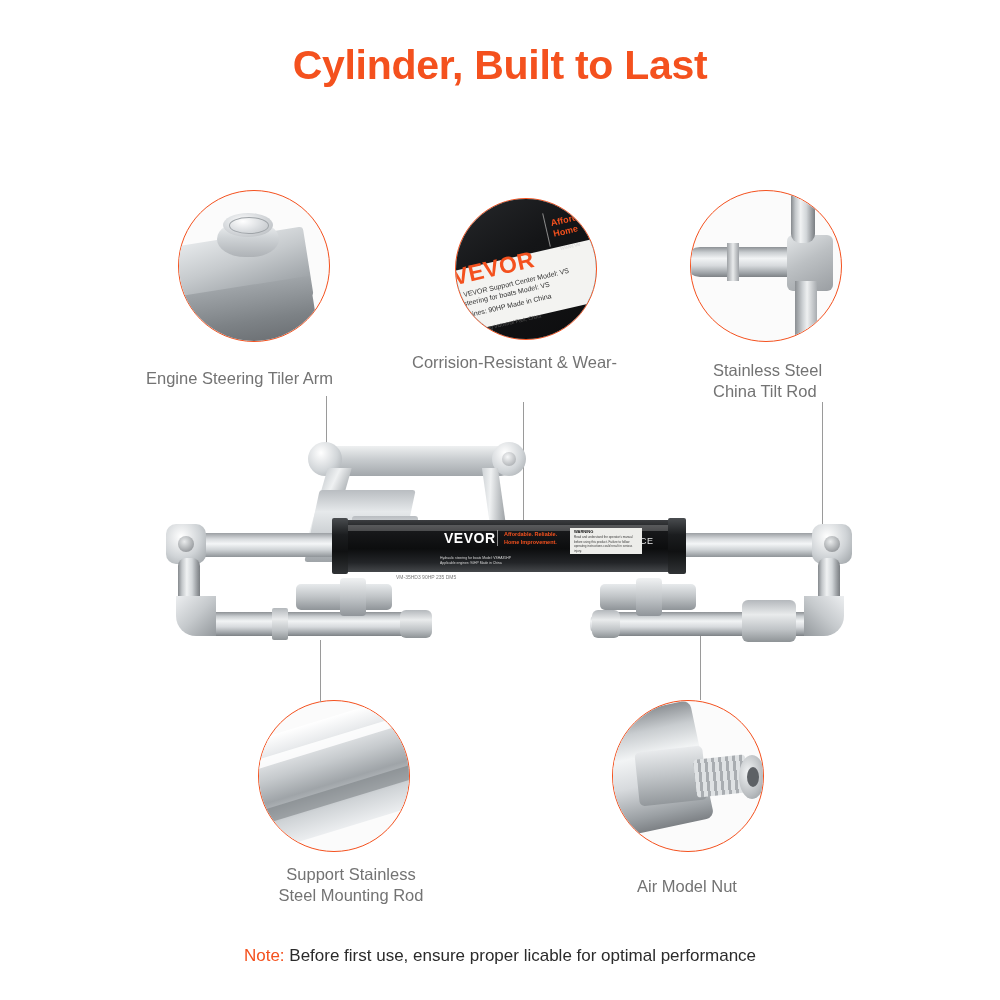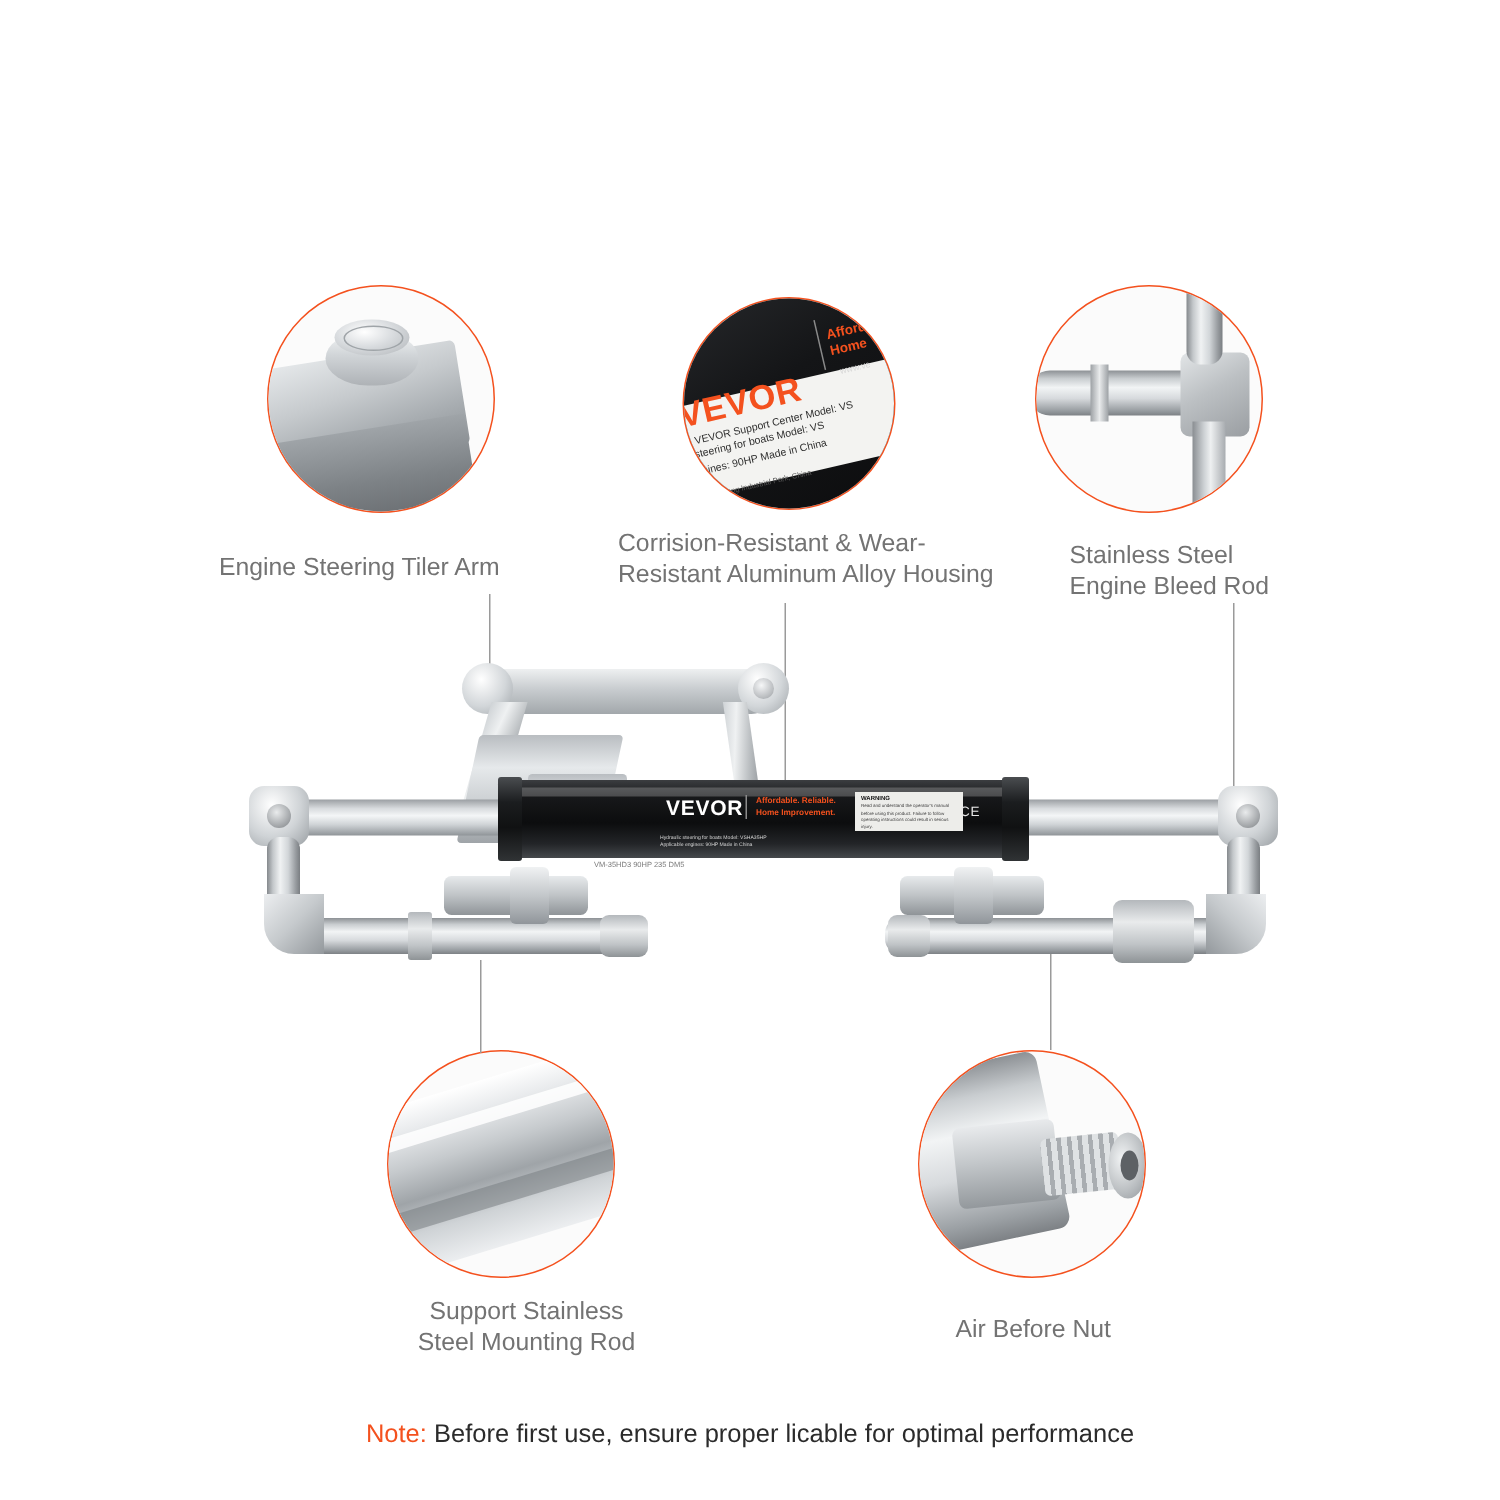--- a/index.html
+++ b/index.html
@@ -145,20 +145,21 @@
   .vevor-word {
     position: absolute;
     font-weight: bold;
     letter-spacing: 0.5px;
   }
 </style>
 </head>
 <body>
 
 <div class="headline">
+  <span class="l2">Cylinder, Built to Last</span>
 </div>
 
 <div class="mag" style="left:178px; top:190px; width:150px; height:150px;">
 
   <div style="position:absolute; left:-10px; top:46px; width:140px; height:70px;
               background:linear-gradient(170deg,#e7eaec 0%, #c6cacd 40%, #a8adb1 70%, #8d9296 100%);
               transform:rotate(-9deg); border-radius:4px;"></div>
   <div style="position:absolute; left:-14px; top:96px; width:150px; height:60px;
               background:linear-gradient(180deg,#9fa4a8 0%, #7d8286 60%, #6c7074 100%);
               transform:rotate(-9deg);"></div>
@@ -234,34 +235,33 @@
               background:radial-gradient(ellipse at 35% 40%, #f2f4f5 0%, #b9bdc0 60%, #8d9296 100%);
               border-radius:50%;"></div>
   <div style="position:absolute; left:134px; top:66px; width:12px; height:20px;
               background:#5d6165; border-radius:50%;"></div>
 </div>
 
 <div class="label" style="left:146px; top:368px; width:250px;">Engine Steering Tiler Arm</div>
 
 <div class="label" style="left:412px; top:352px; width:262px;">
   <span>Corrision-Resistant &amp; Wear-</span><br>
-  <span>Resistant Aluminum Alloy Housing</span>
 </div>
 
 <div class="label" style="left:713px; top:360px; width:190px;">
   <span>Stainless Steel</span><br>
-  <span>Engine Bleed Rod</span>
+  <span>China Tilt Rod</span>
 </div>
 
 <div class="label" style="left:246px; top:864px; width:210px; text-align:center;">
   <span>Support Stainless</span><br>
   <span>Steel Mounting Rod</span>
 </div>
 
-<div class="label" style="left:637px; top:876px; width:180px;">Air Before Nut</div>
+<div class="label" style="left:637px; top:876px; width:180px;">Air Model Nut</div>
 
 <div class="leader v" style="left:326px; top:396px; height:54px;"></div>
 <div class="leader v" style="left:523px; top:402px; height:122px;"></div>
 <div class="leader v" style="left:822px; top:402px; height:136px;"></div>
 <div class="leader v" style="left:320px; top:640px; height:62px;"></div>
 <div class="leader v" style="left:700px; top:620px; height:80px;"></div>
 
 <div class="prod" style="left:300px; top:438px; width:240px; height:100px;">
   <div style="position:absolute; left:16px; top:8px; width:200px; height:30px;
               background:linear-gradient(180deg,#eef0f1 0%, #c8cccf 45%, #a2a7ab 100%);

